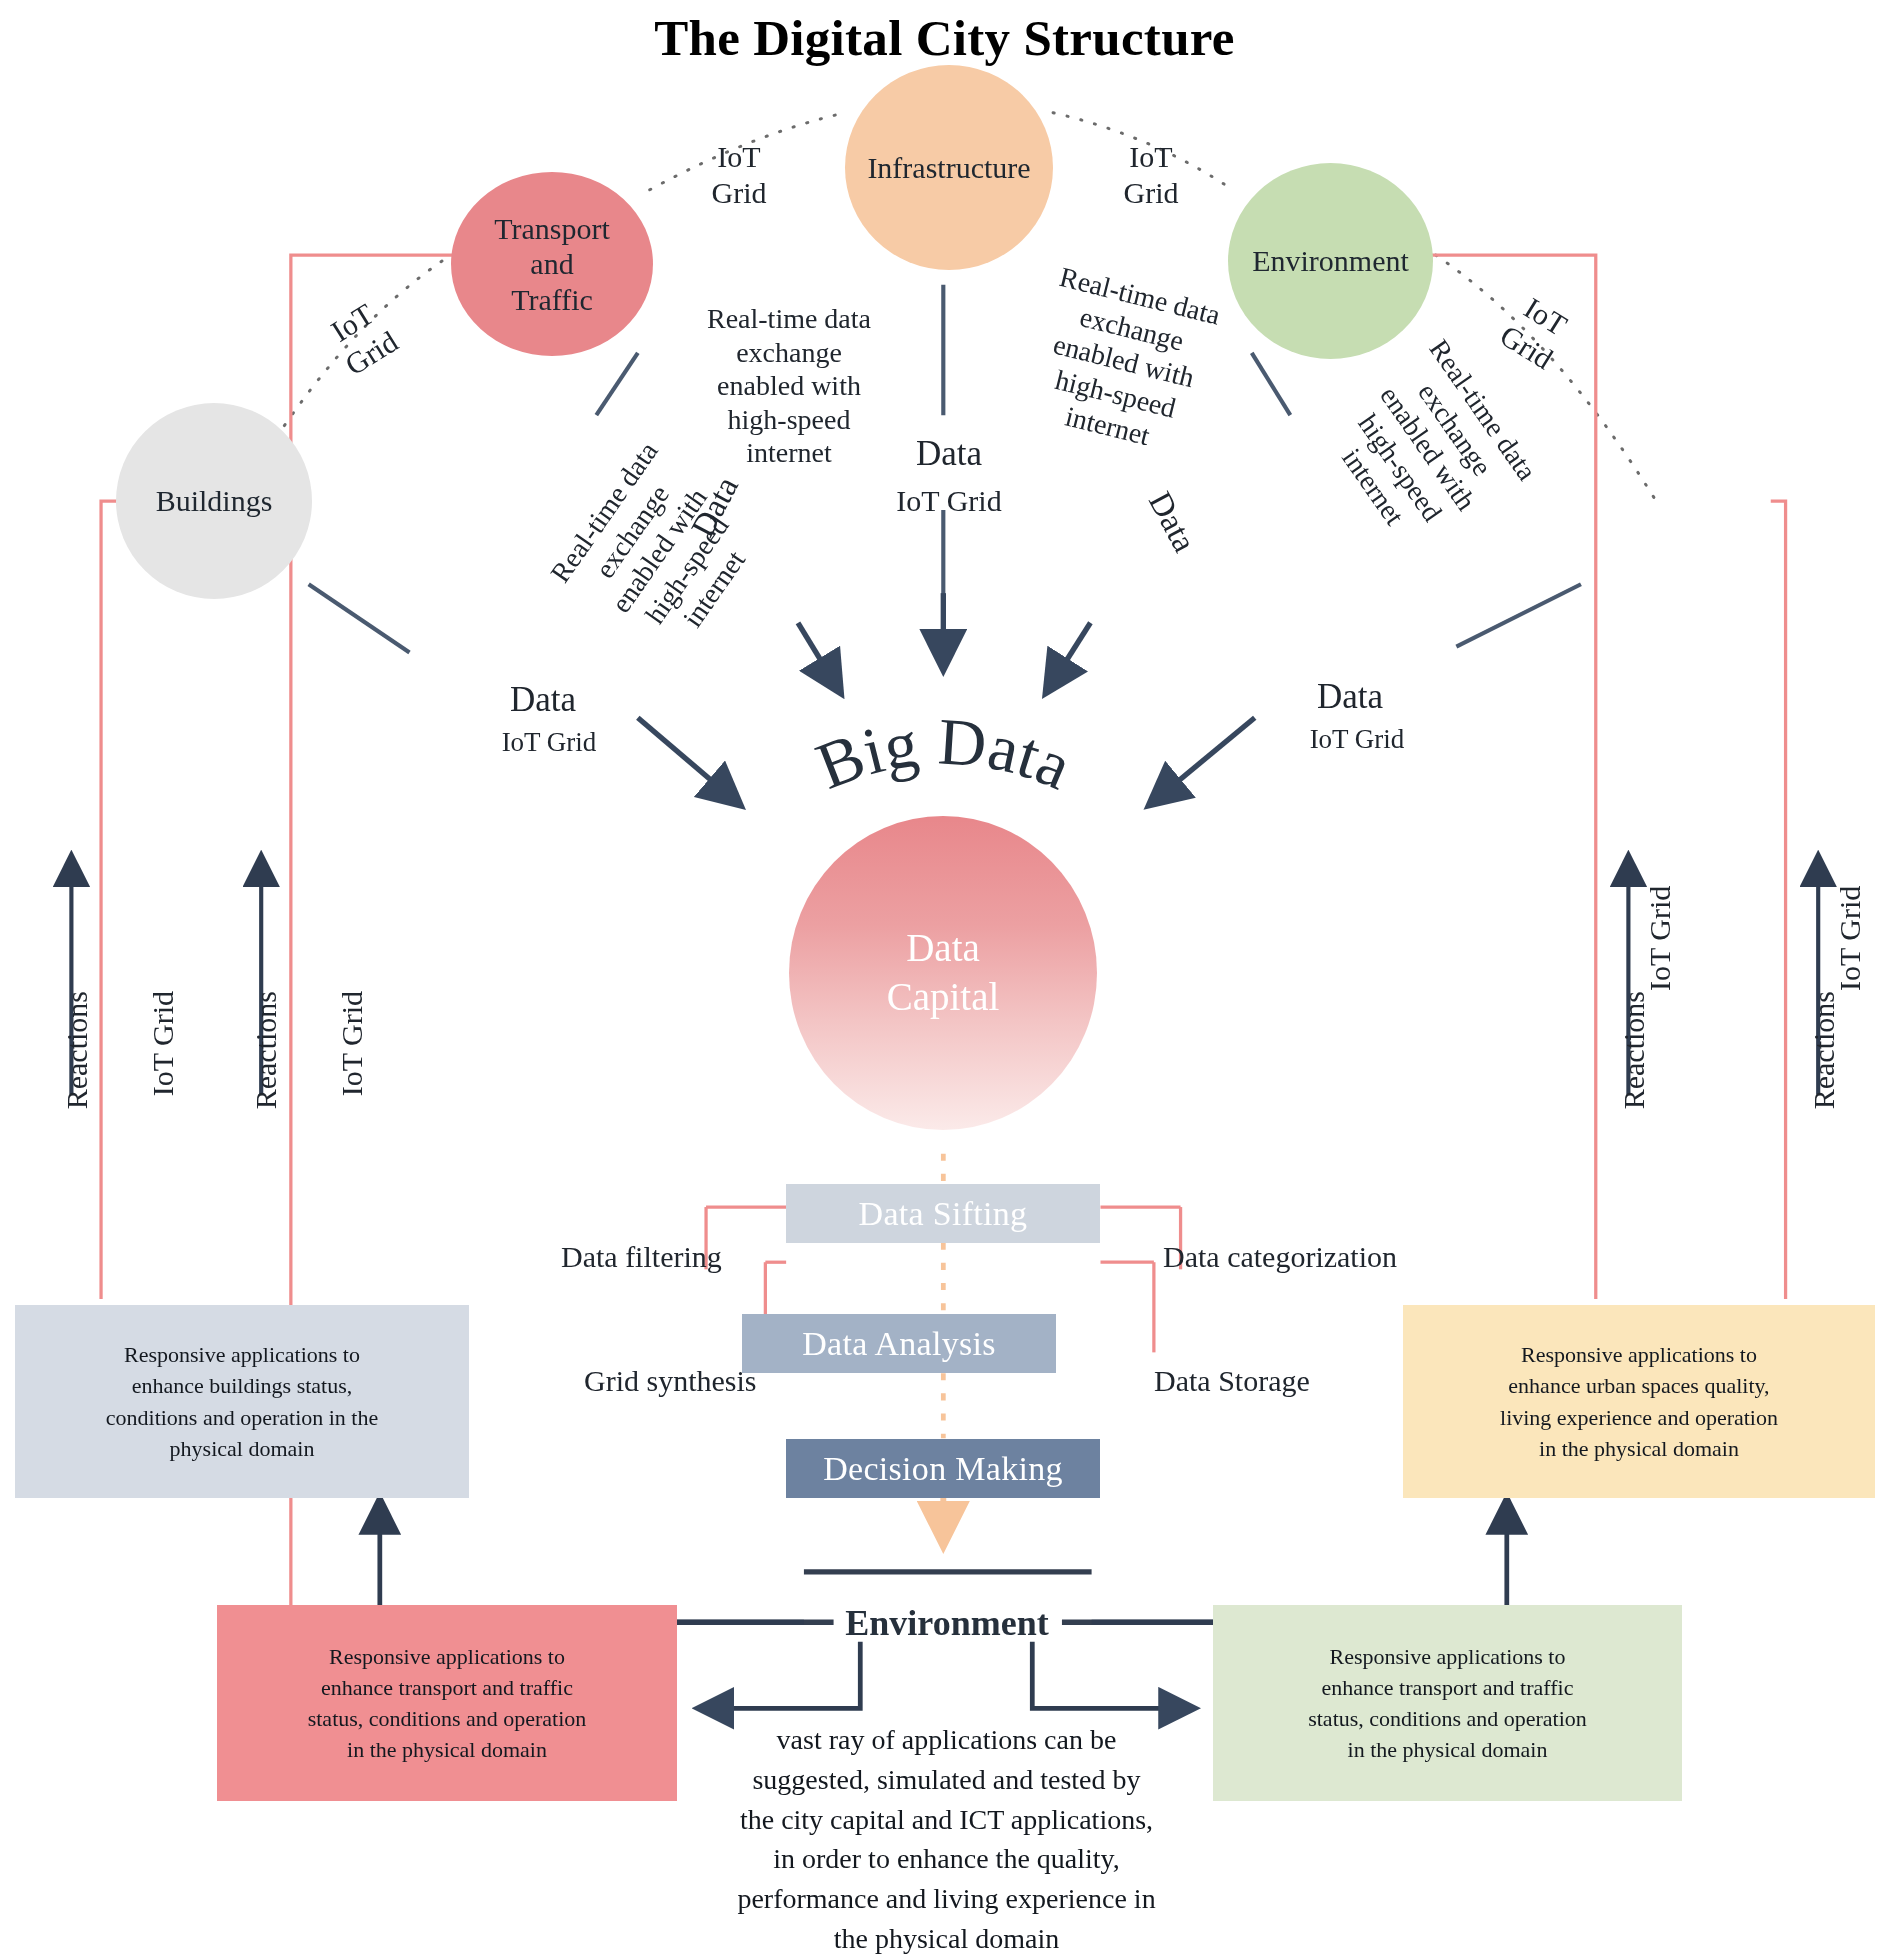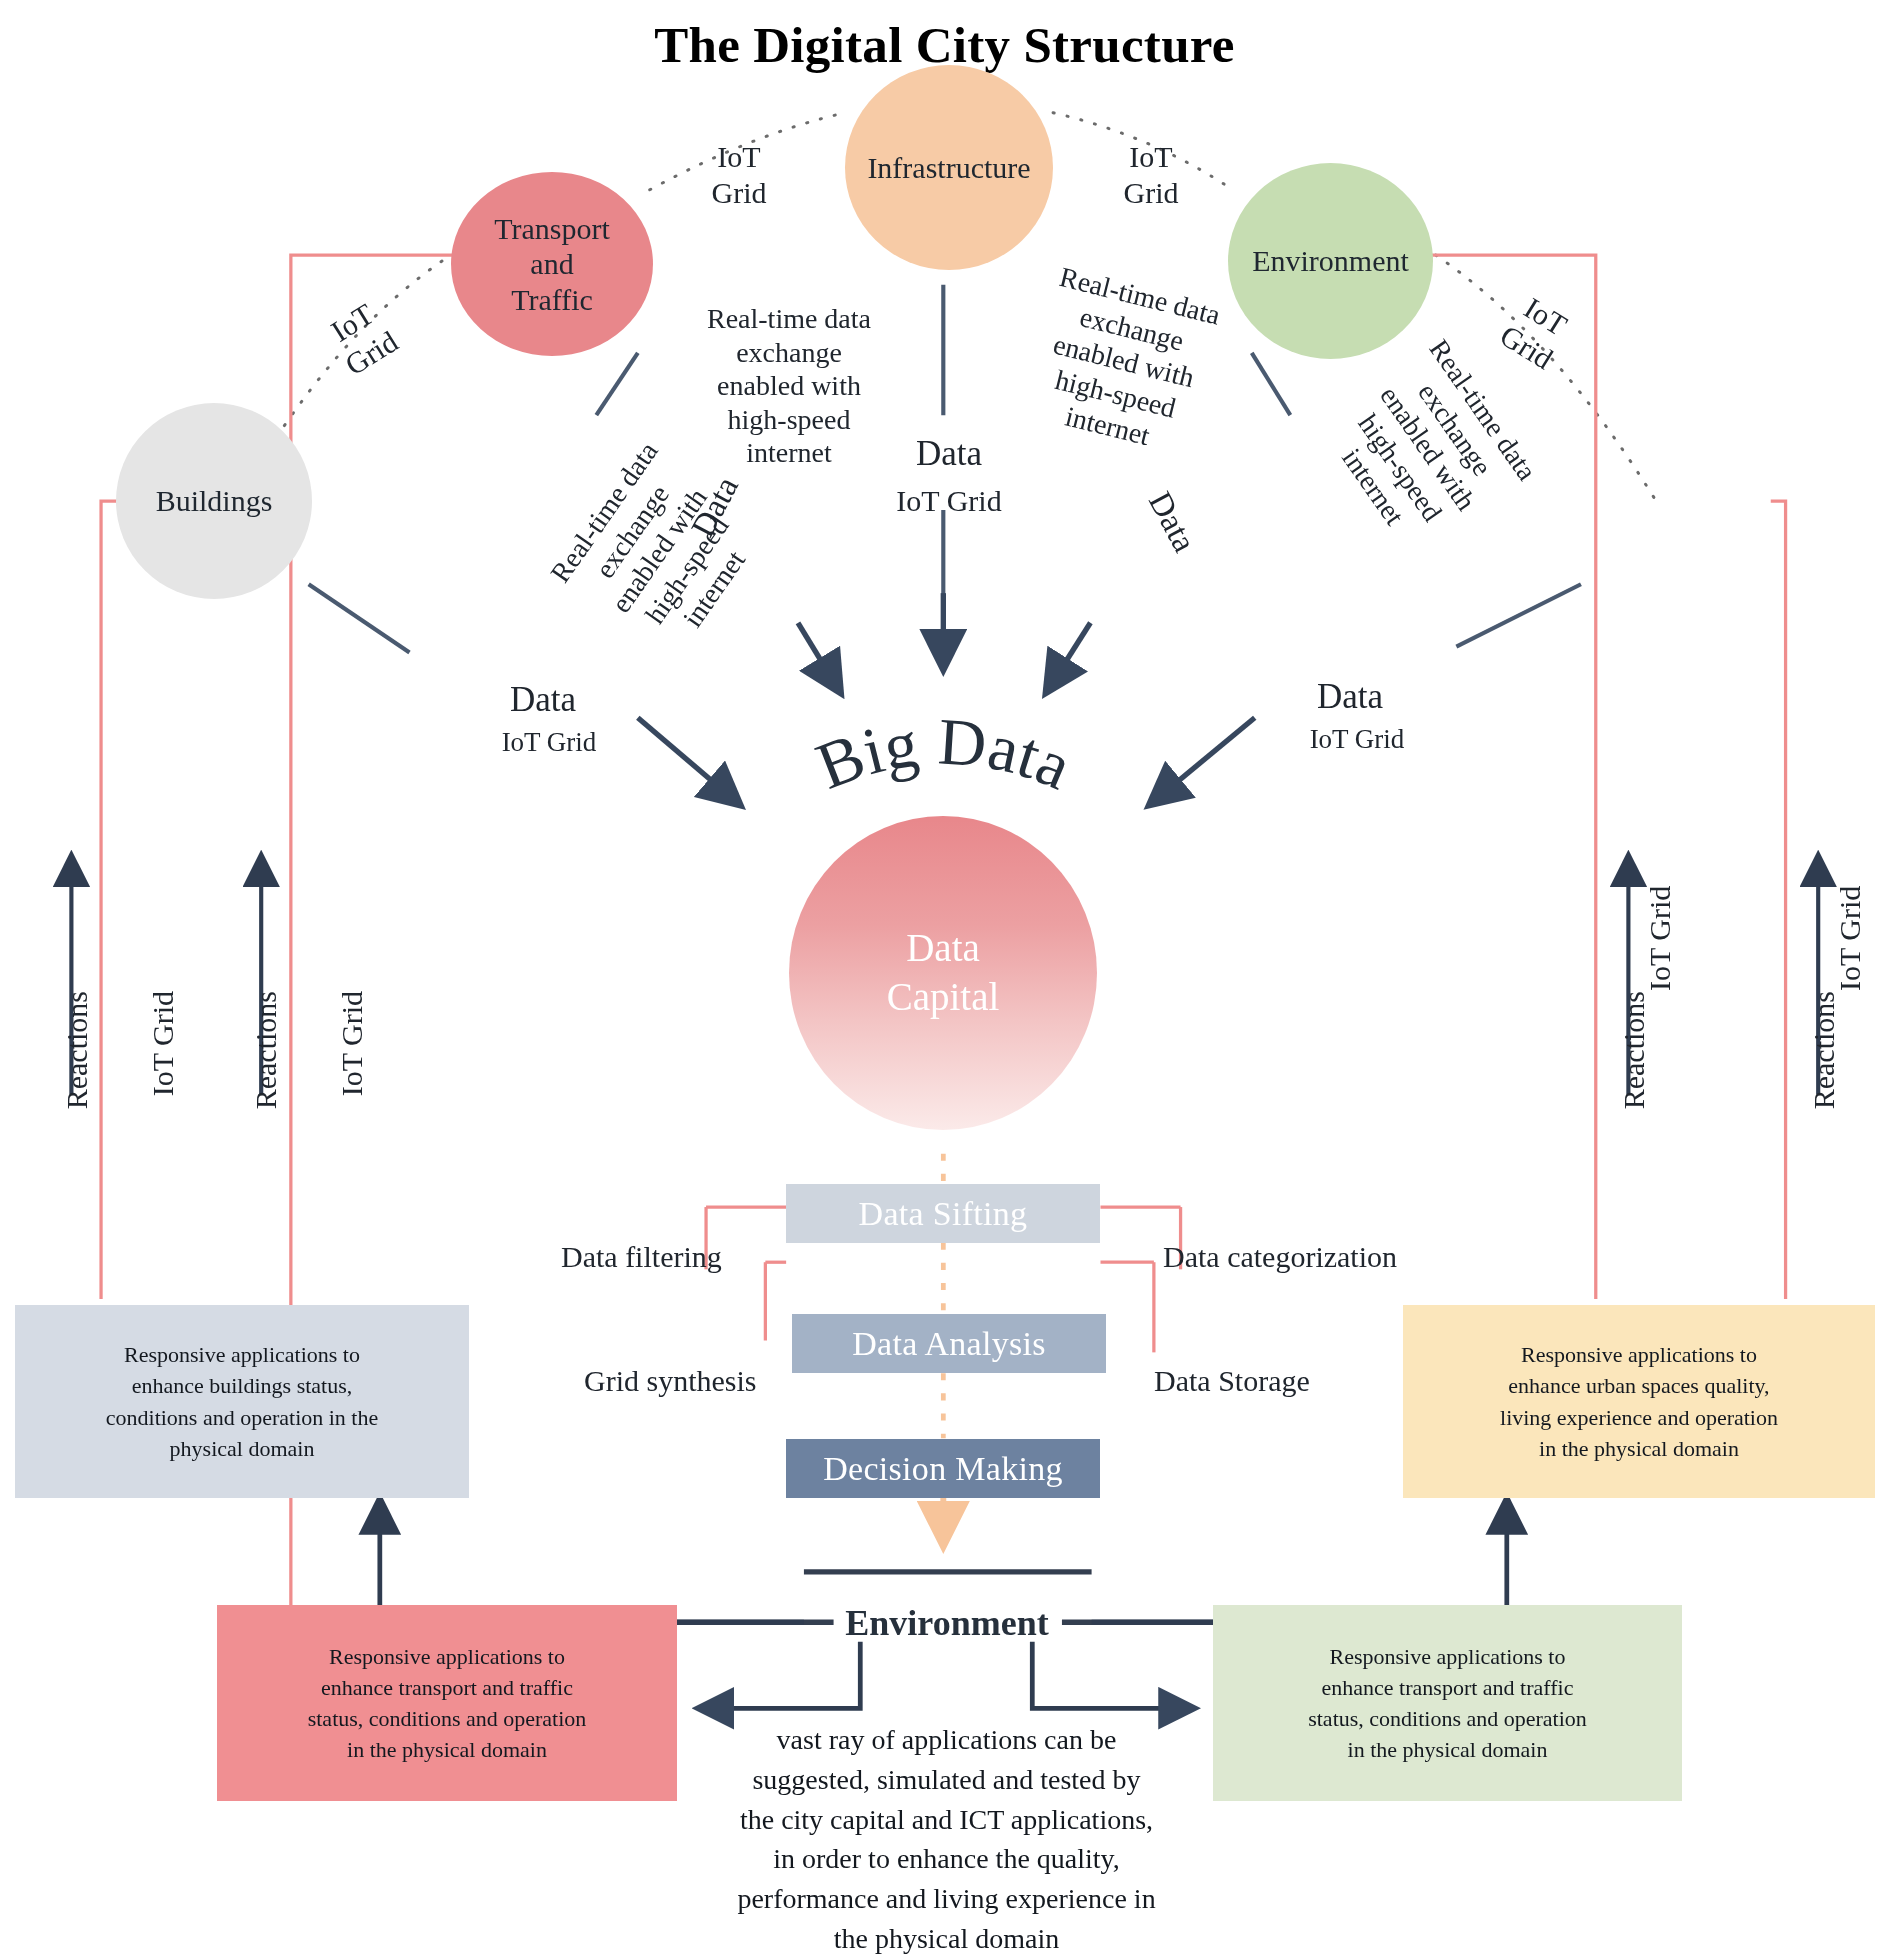--- a/index.html
+++ b/index.html
@@ -2,21 +2,21 @@
 <html style="font-size:9.5px"><head>
 <meta charset="utf-8">
 <style>
   html,body{margin:0;padding:0;background:#fff;}
   body{font-family:"Liberation Serif","DejaVu Serif",serif;}
   #stage{position:relative;width:1889px;height:1955px;background:#fff;overflow:hidden;}
   #svgLayer{position:absolute;left:0;top:0;width:1889px;height:1955px;}
 
   
   #title{
-    position:absolute;left:0;top:16px;width:1889px;text-align:center;
+    position:absolute;left:0;top:9px;width:1889px;text-align:center;
     font-size:51px;font-weight:bold;color:#000;
     font-family:"Liberation Serif","DejaVu Serif",serif;
     letter-spacing:0.3px;
   }
 
   
   .node-circle{
     position:absolute;border-radius:50%;
     display:flex;align-items:center;justify-content:center;text-align:center;
     color:#1f2730;line-height:1.18;font-family:Liberation Serif, serif;
@@ -230,21 +230,21 @@
 
   <div class="rot-label" style="left:1593px;top:973px;font-size:30px;transform:rotate(-90deg) translate(-50%,-50%);">Reactions</div>
   <div class="rot-label" style="left:1625px;top:973px;font-size:30px;transform:rotate(-90deg) translate(50%,-50%);">IoT Grid</div>
 
   <div class="rot-label" style="left:1783px;top:973px;font-size:30px;transform:rotate(-90deg) translate(-50%,-50%);">Reactions</div>
   <div class="rot-label" style="left:1815px;top:973px;font-size:30px;transform:rotate(-90deg) translate(50%,-50%);">IoT Grid</div>
 
   <div class="proc-box" style="left:786px;top:1184px;width:314px;height:59px;background:#ced5de;">
     <span>Data Sifting</span>
   </div>
-  <div class="proc-box" style="left:792px;top:1314px;width:314px;height:59px;background:#a3b2c6;">
+  <div class="proc-box" style="left:742px;top:1314px;width:314px;height:59px;background:#a3b2c6;">
     <span>Data Analysis</span>
   </div>
   <div class="proc-box" style="left:786px;top:1439px;width:314px;height:59px;background:#6d82a0;">
     <span>Decision Making</span>
   </div>
 
   <div class="lbl" style="left:561px;top:1240px;font-size:30px;">Data filtering</div>
   <div class="lbl" style="left:584px;top:1364px;font-size:30px;">Grid synthesis</div>
   <div class="lbl" style="left:1163px;top:1240px;font-size:30px;">Data categorization</div>
   <div class="lbl" style="left:1154px;top:1364px;font-size:30px;">Data Storage</div>

